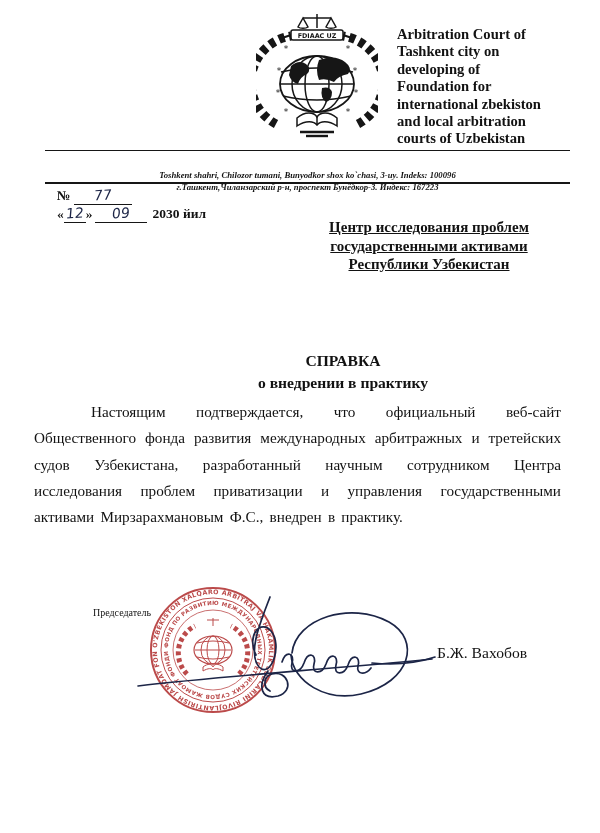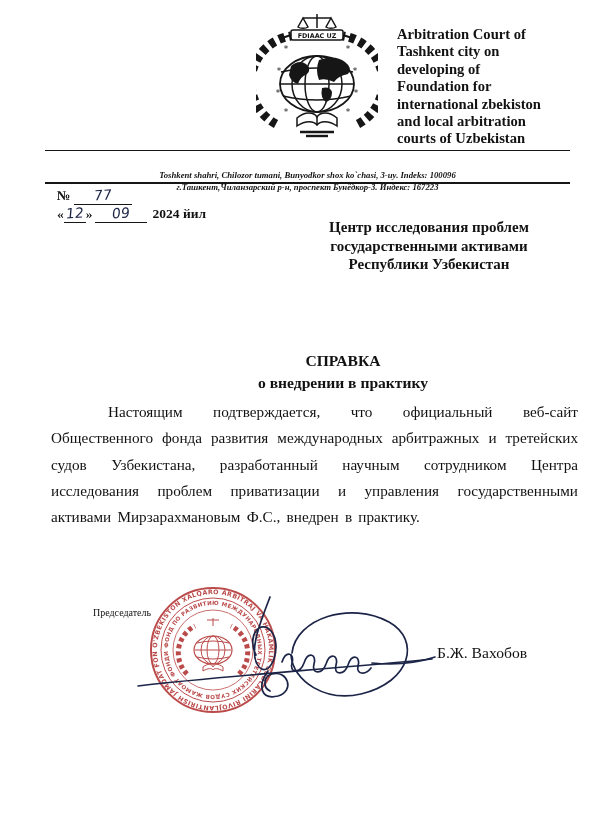--- a/index.html
+++ b/index.html
@@ -30,27 +30,27 @@
   .u-num   { width:58px;  margin-left:3px; }
   .u-day   { width:22px; }
   .u-month { width:52px; margin-left:2px; margin-right:6px; }
   .ink {
     display:inline-block; color:#1c2547; font-family:"DejaVu Sans", sans-serif;
     font-size:14px; font-weight:normal; transform:rotate(-3deg) skewX(-8deg);
   }
   
   .recipient {
     position:absolute; left:283px; top:218px; width:292px;
-    text-align:center; font-weight:bold; font-size:15px; line-height:18.6px;
+    text-align:center; font-weight:bold; font-size:15px; line-height:18.6px;text-decoration:underline;
   }
   
   .doc-title { position:absolute; left:0; top:350px; width:600px; text-align:center;
                font-weight:bold; font-size:15.6px; line-height:21.5px;padding-left:43px; }
   
-  .body-text { position:absolute; left:51px; top:399px; width:527px;
+  .body-text { position:absolute; left:34px; top:399px; width:527px;
                font-size:15.2px; line-height:26.3px; text-align:justify; }
   .body-text p { margin:0; text-indent:57px; word-spacing:2.5px; }
   
   .sig-role { position:absolute; left:93px;  top:607px; font-weight:normal; font-size:10px; }
   .sig-name { position:absolute; left:437px; top:644px; font-weight:normal; font-size:15.6px; }
   .stamp     { position:absolute; left:147px; top:584px; opacity:0.88; }
   .autograph { position:absolute; left:120px; top:583px; }
 </style>
 </head>
 <body>
@@ -126,21 +126,21 @@
   <div class="address">
     <div>Toshkent shahri, Chilozor tumani, Bunyodkor shox ko`chasi, 3-uy. Indeks: 100096</div>
     <div>г.Ташкент,Чиланзарский р-н, проспект Бунёдкор-3. Индекс: 167223</div>
   </div>
   <div class="rule-thick"></div>
 
   <div class="ref-number">
     <span>№</span><span class="uline u-num"><span class="ink">77</span></span>
   </div>
   <div class="ref-date">
-    <span>«</span><span class="uline u-day"><span class="ink">12</span></span><span>»</span><span class="uline u-month"><span class="ink">09</span></span><span>2024 йил</span>
+    <span>«</span><span class="uline u-day"><span class="ink">12</span></span><span>»</span><span class="uline u-month"><span class="ink">09</span></span><span>2030 йил</span>
   </div>
 
   <div class="recipient">
     <div>Центр исследования проблем</div>
     <div>государственными активами</div>
     <div>Республики Узбекистан</div>
   </div>
 
   <div class="doc-title">
     <div>СПРАВКА</div>

